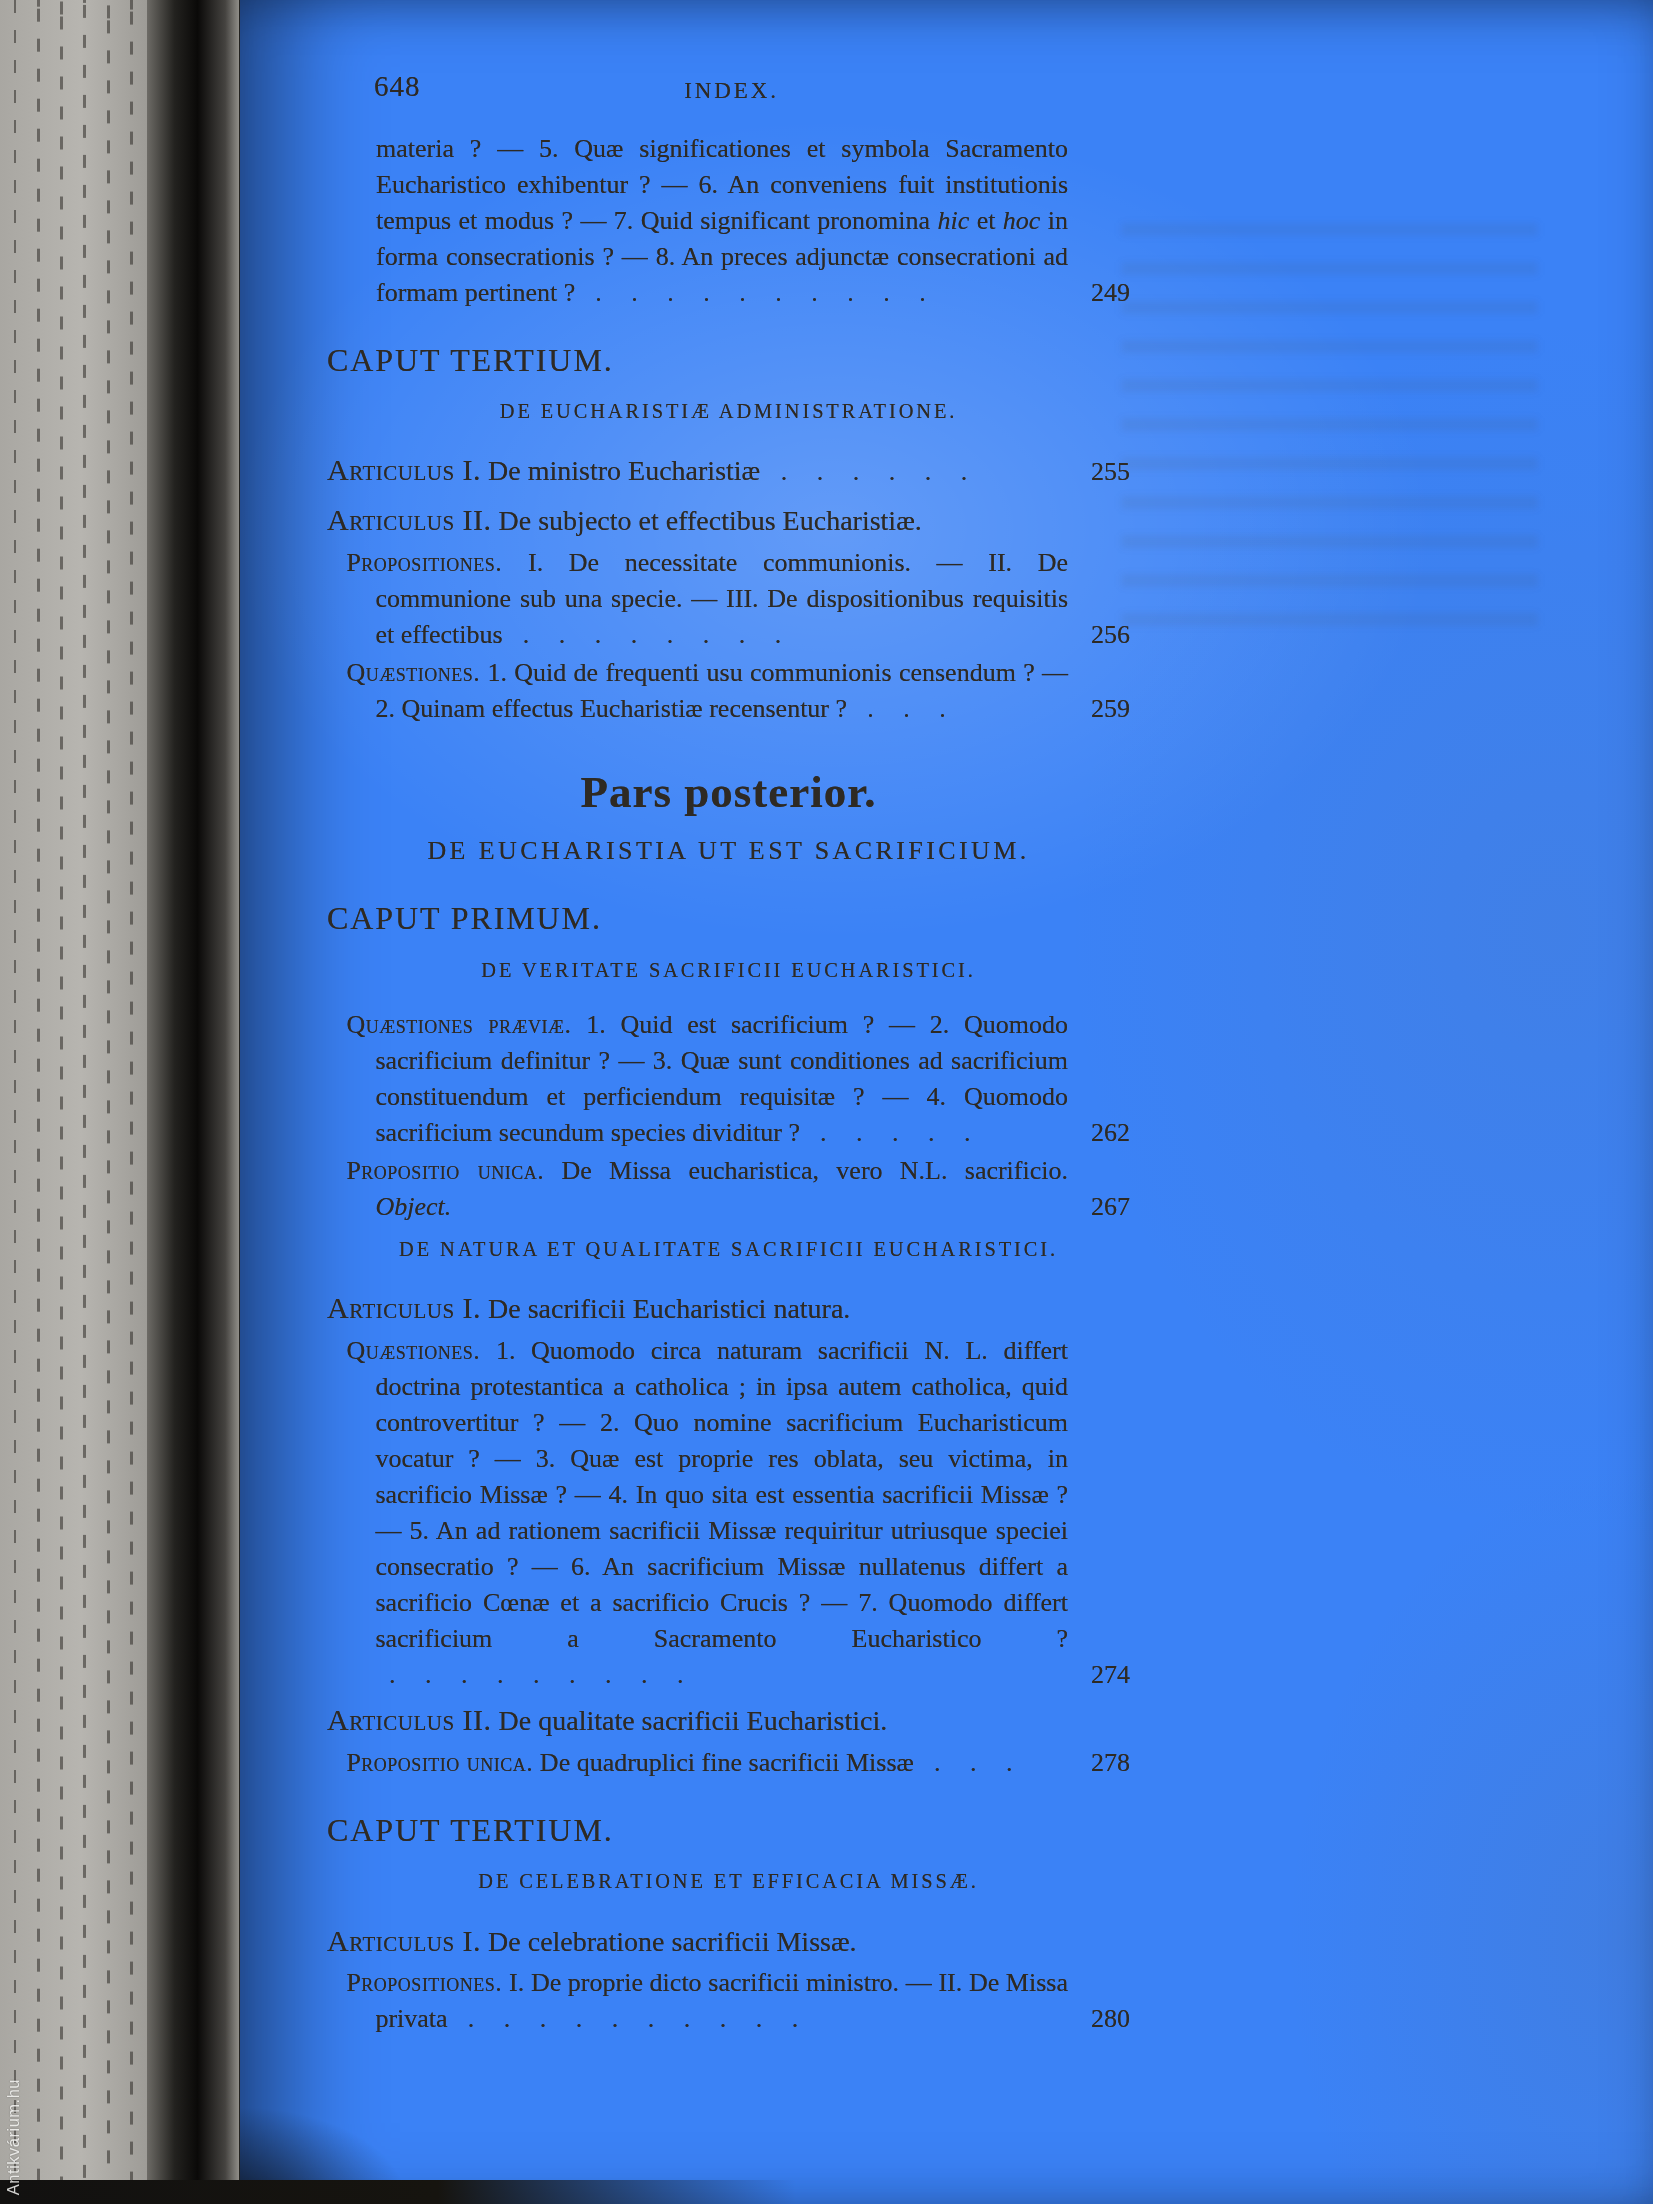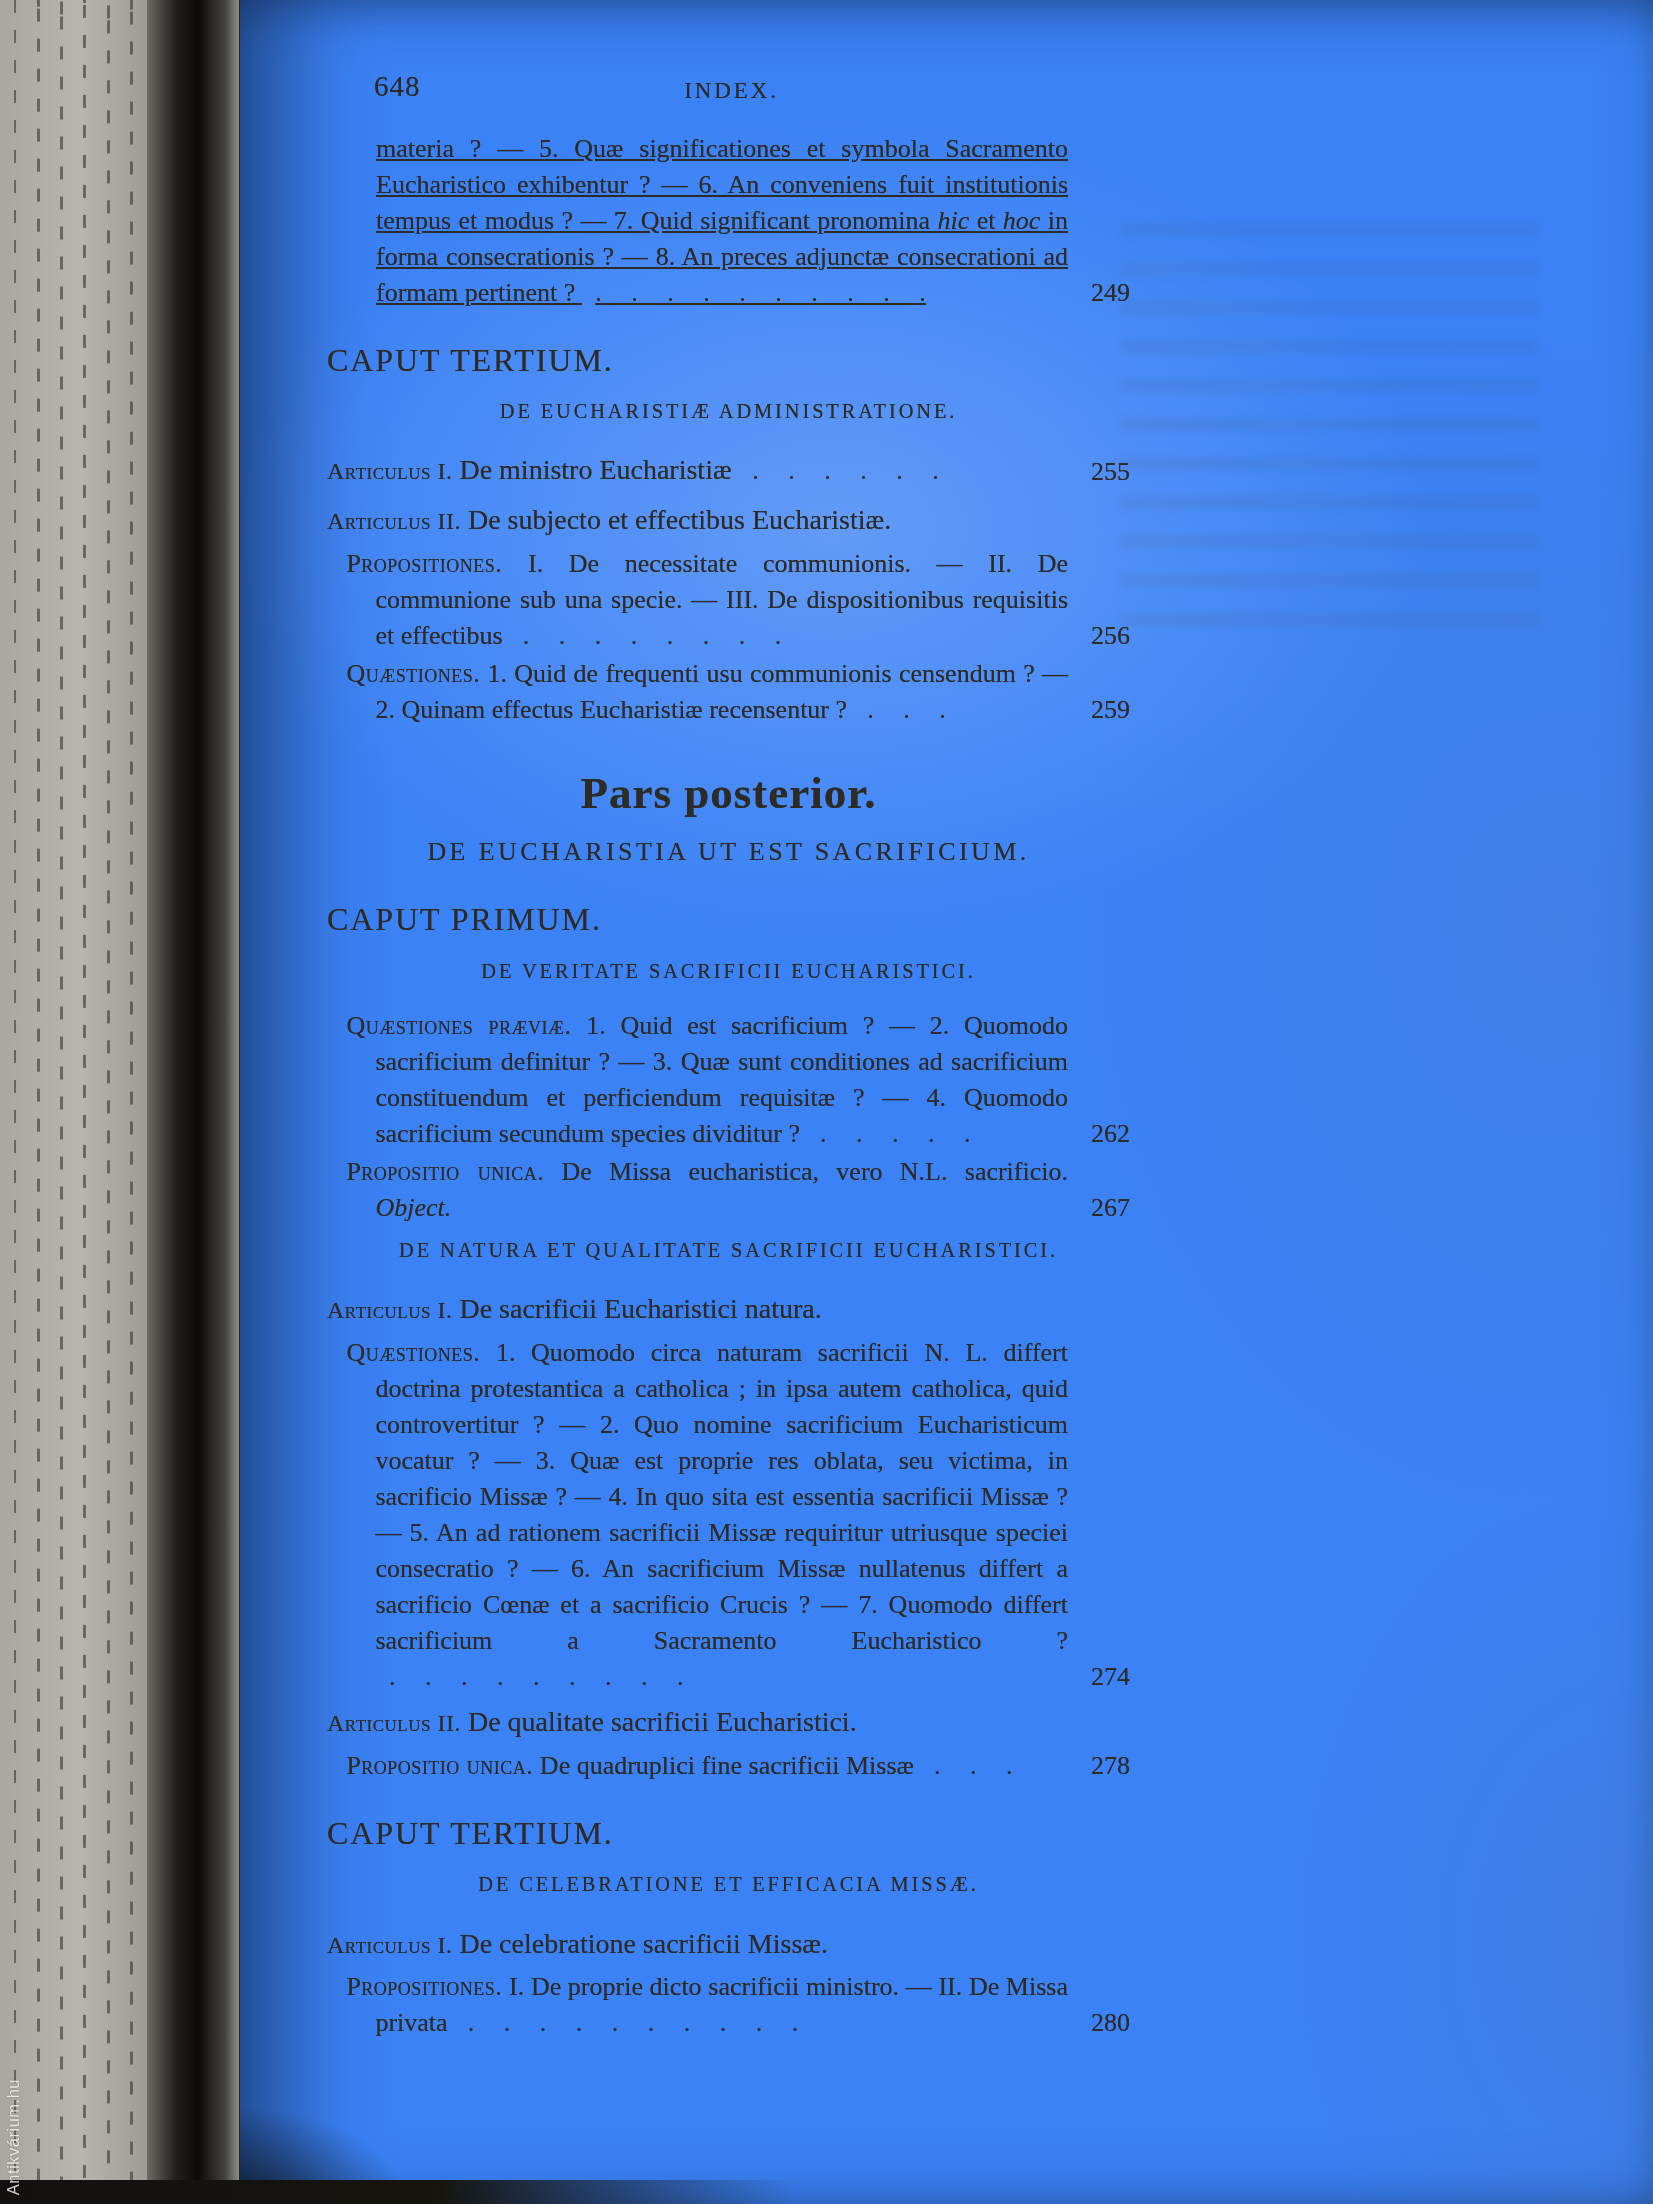--- a/index.html
+++ b/index.html
@@ -74,26 +74,26 @@
     text-shadow:0 0 0.5px rgba(46,42,36,.65);
   }
 
   .pagehead { position:relative; height:47px; margin-bottom:15.5px; }
   .folio   { position:absolute; left:47px; top:0; font-size:29px; letter-spacing:1px; }
   .runhead { position:absolute; left:6px; right:0; top:4.9px; text-align:center; font-size:23px; letter-spacing:2.9px; }
 
   .entry { position:relative; padding-right:62px; margin:1.9px 0; }
   .pg { position:absolute; right:0; bottom:0; width:60px; text-align:right; font-size:26px; }
 
-  .para      { margin-left:49px; text-align:justify;text-decoration:underline; }
+  .para      { margin-left:49px; text-align:justify; }
   .labelpara { margin-left:19.4px; padding-left:29px; text-indent:-29px; text-align:justify; }
   .lbl { font-variant:small-caps; letter-spacing:0.5px; }
 
   .article { font-size:28px; line-height:43px; margin:4.9px 0 2.9px 0; }
-  .article .lbl { font-size:24px; }
+  .article .lbl { font-size:30px; }
   .article .dots { font-size:26px; }
 
   .caput {
     font-size:32px; letter-spacing:1.9px;
     margin:31px 0 15.5px 0;
   }
   .subhead {
     font-size:20.4px; text-align:center; letter-spacing:2.9px;
     margin:5.8px 0 19.4px 0;
   }

